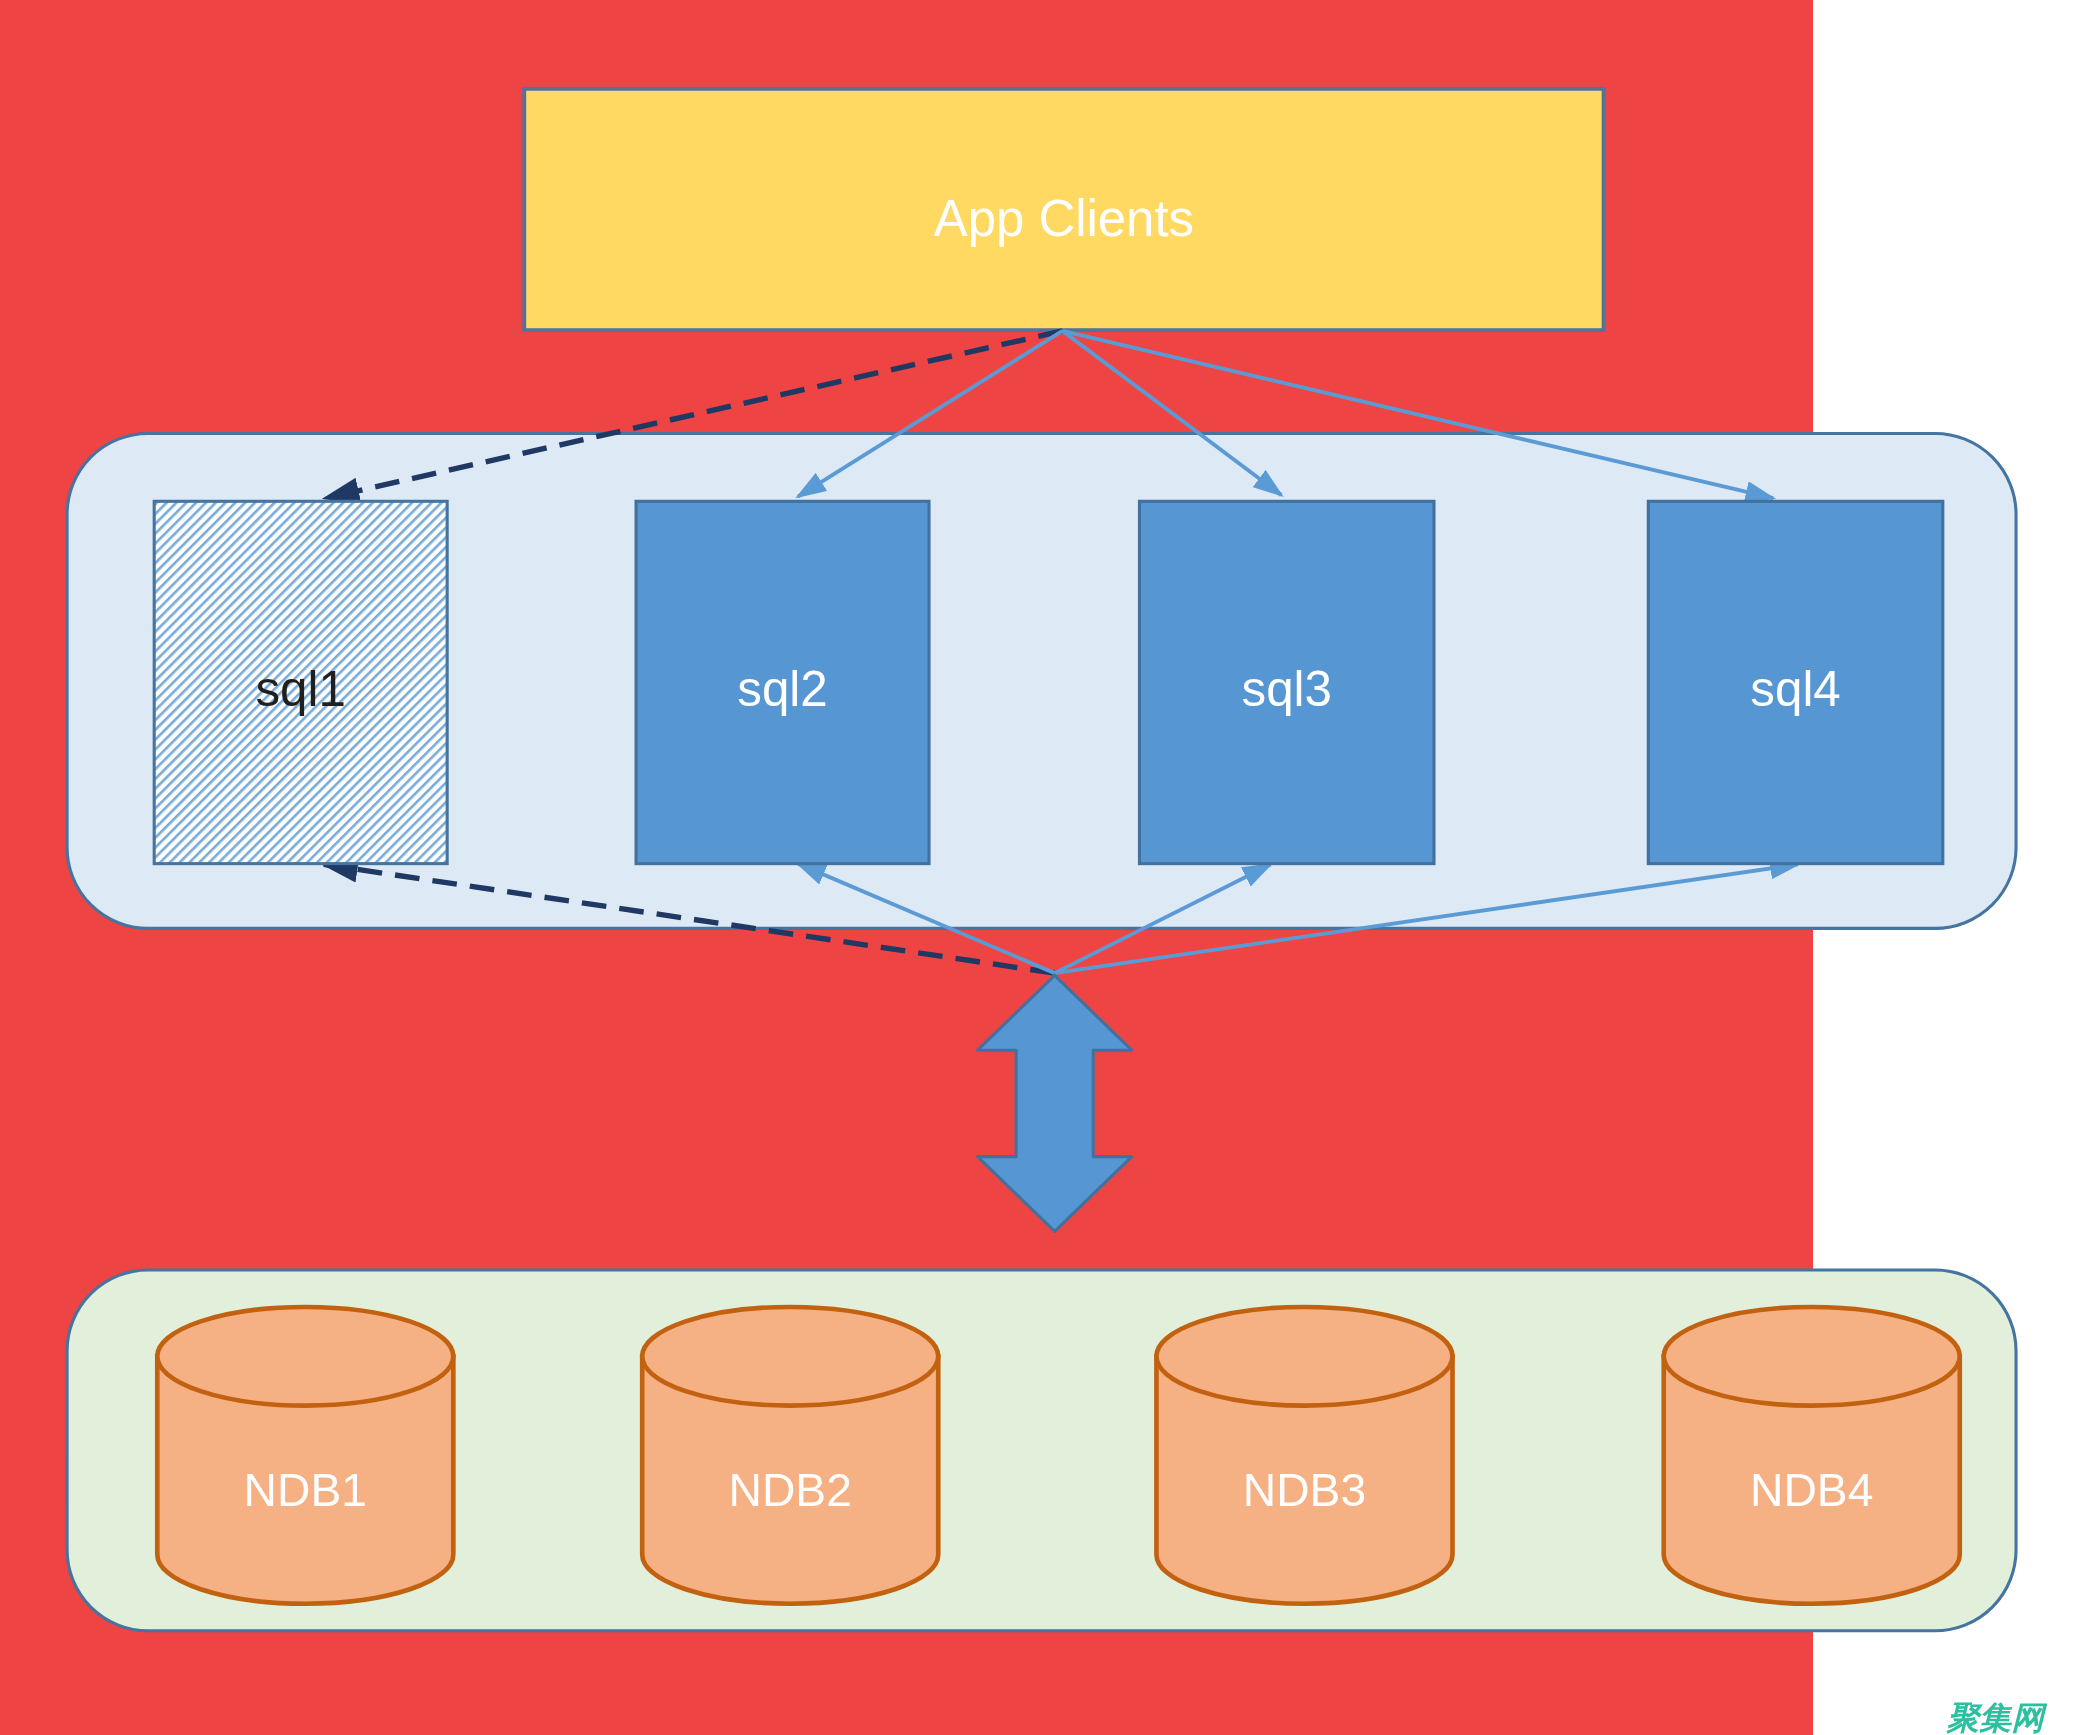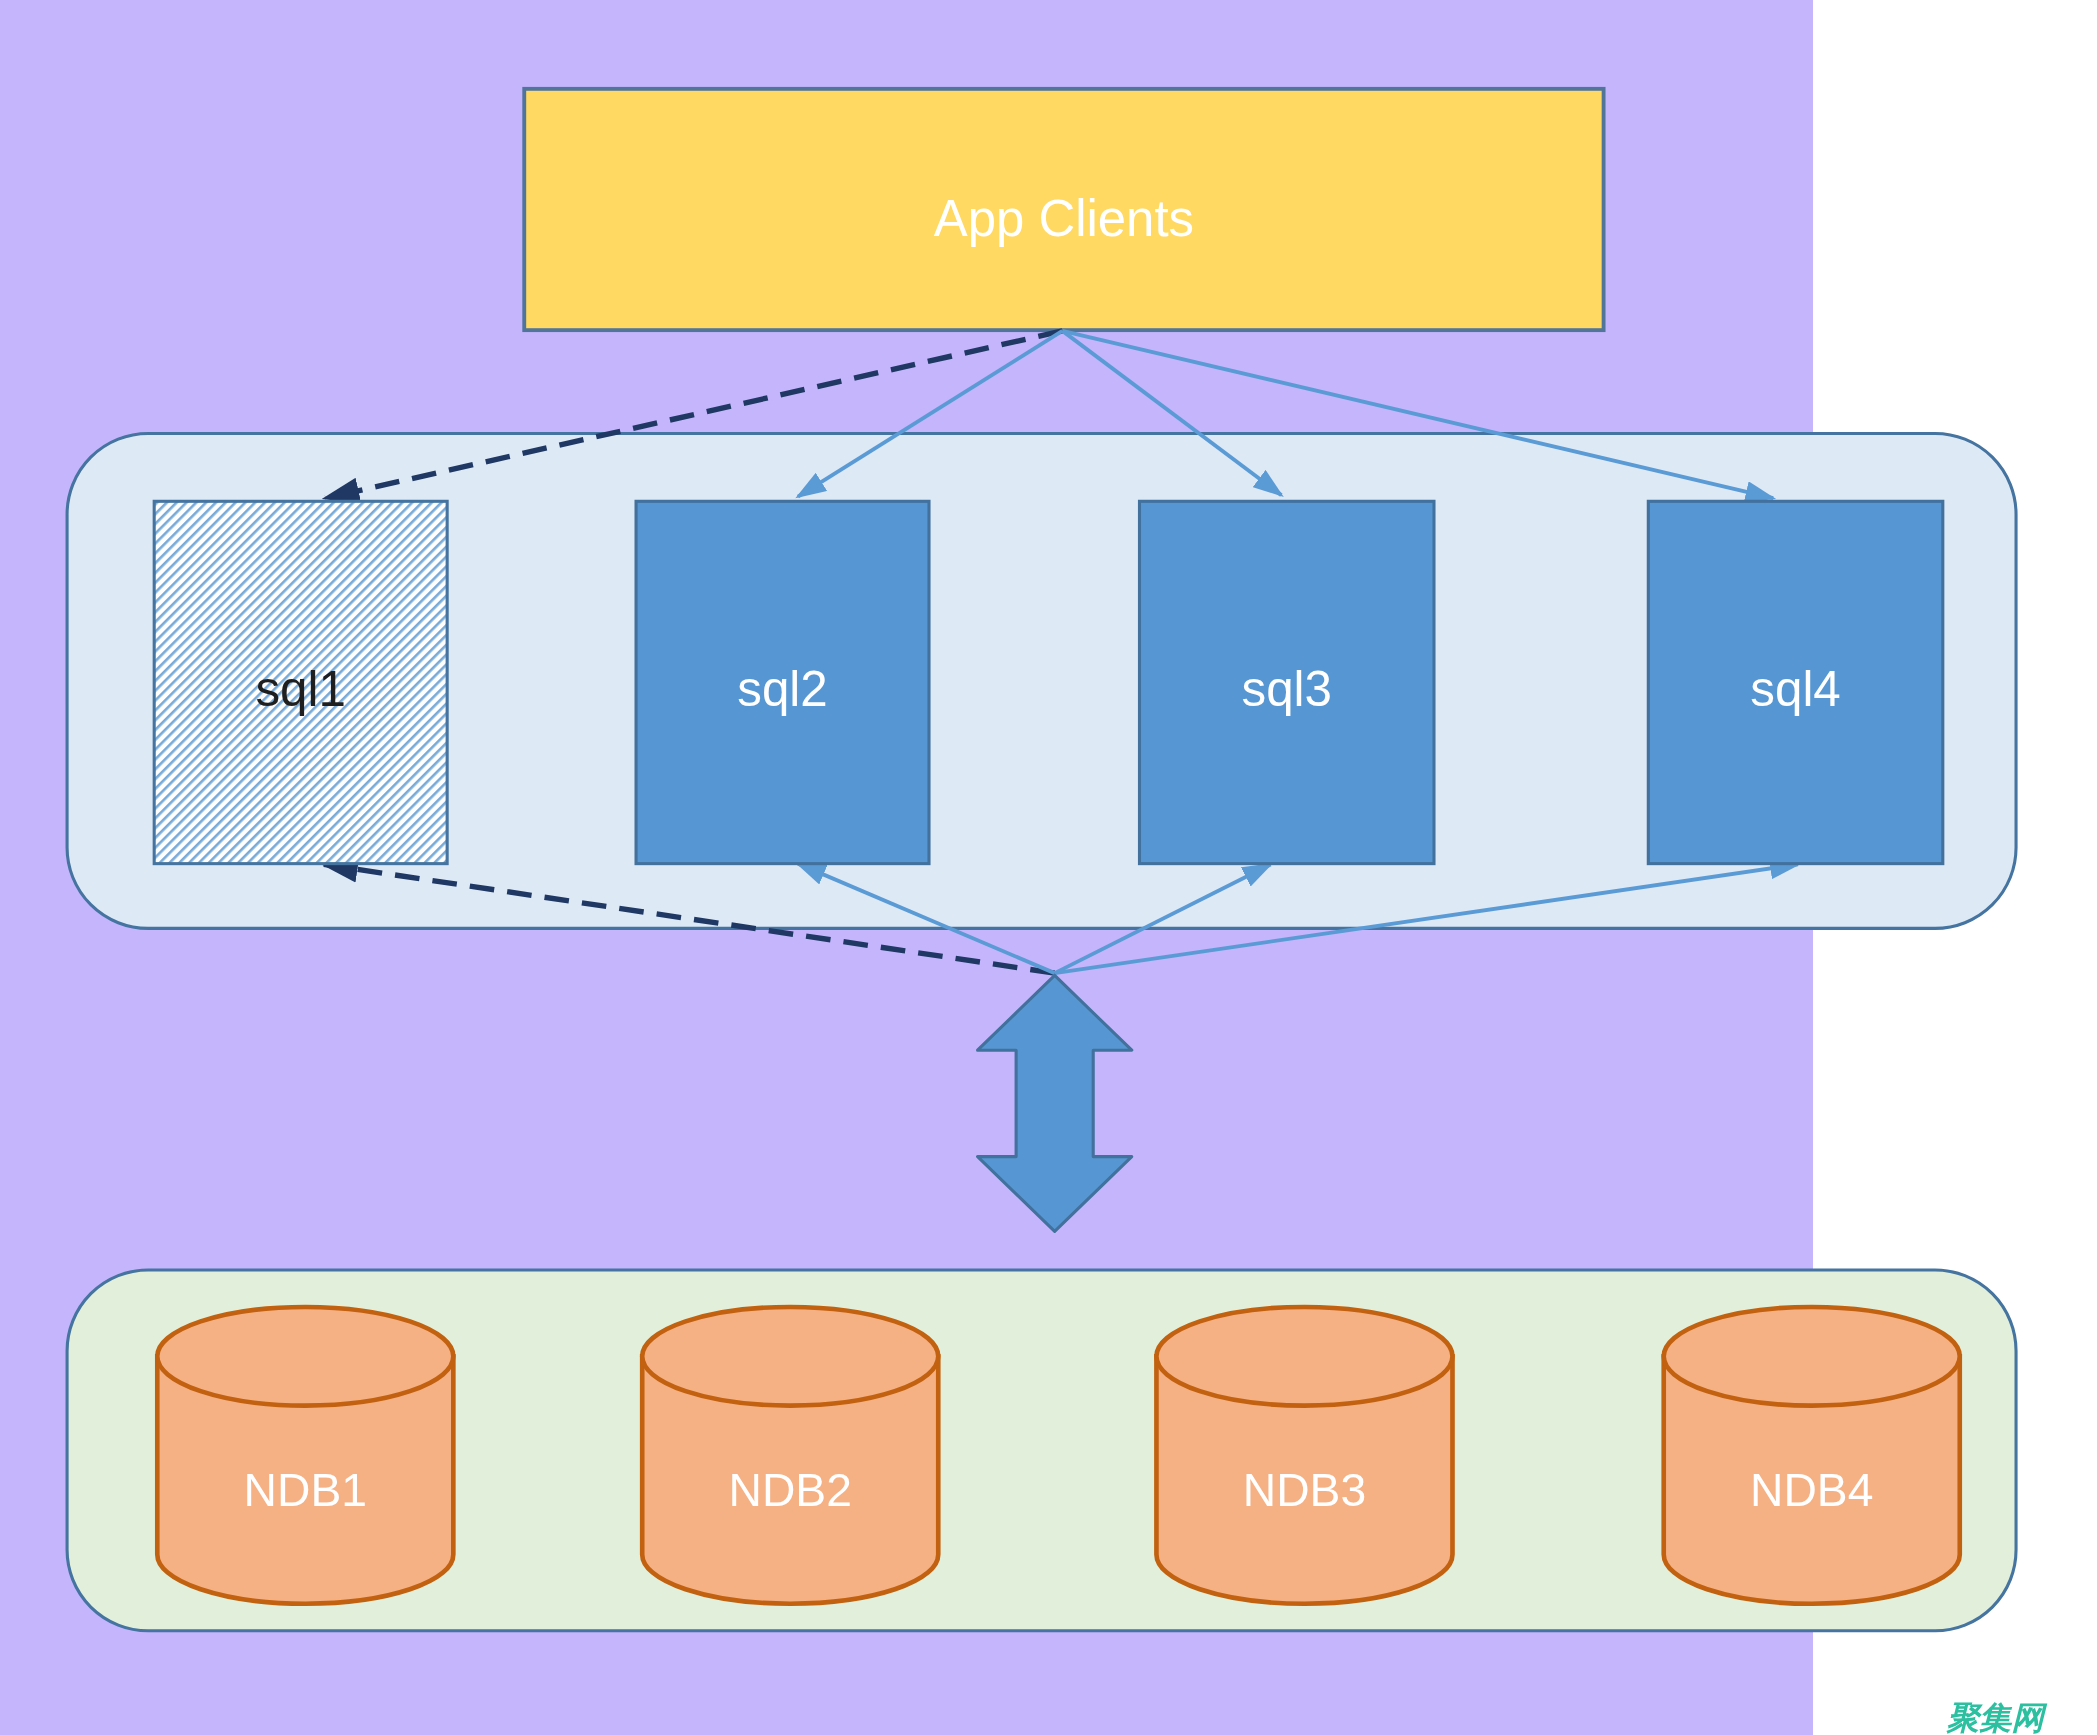--- a/index.html
+++ b/index.html
@@ -5,21 +5,21 @@
   html, body {
     margin: 0;
     padding: 0;
     background: #ffffff;
     font-family: "Liberation Sans", "DejaVu Sans", sans-serif;
   }
   .stage {
     width: 1813px;
     height: 1735px;
     position: relative;
-    background: #c4b5fd;
+    background: #ef4444;
   }
   svg { display: block; }
   text {
     font-family: "Liberation Sans", "DejaVu Sans", sans-serif;
   }
   .node-label {
     font-size: 64px;
     fill: #ffffff;
   }
   .node-label.dark { fill: #1f1f1f; }

